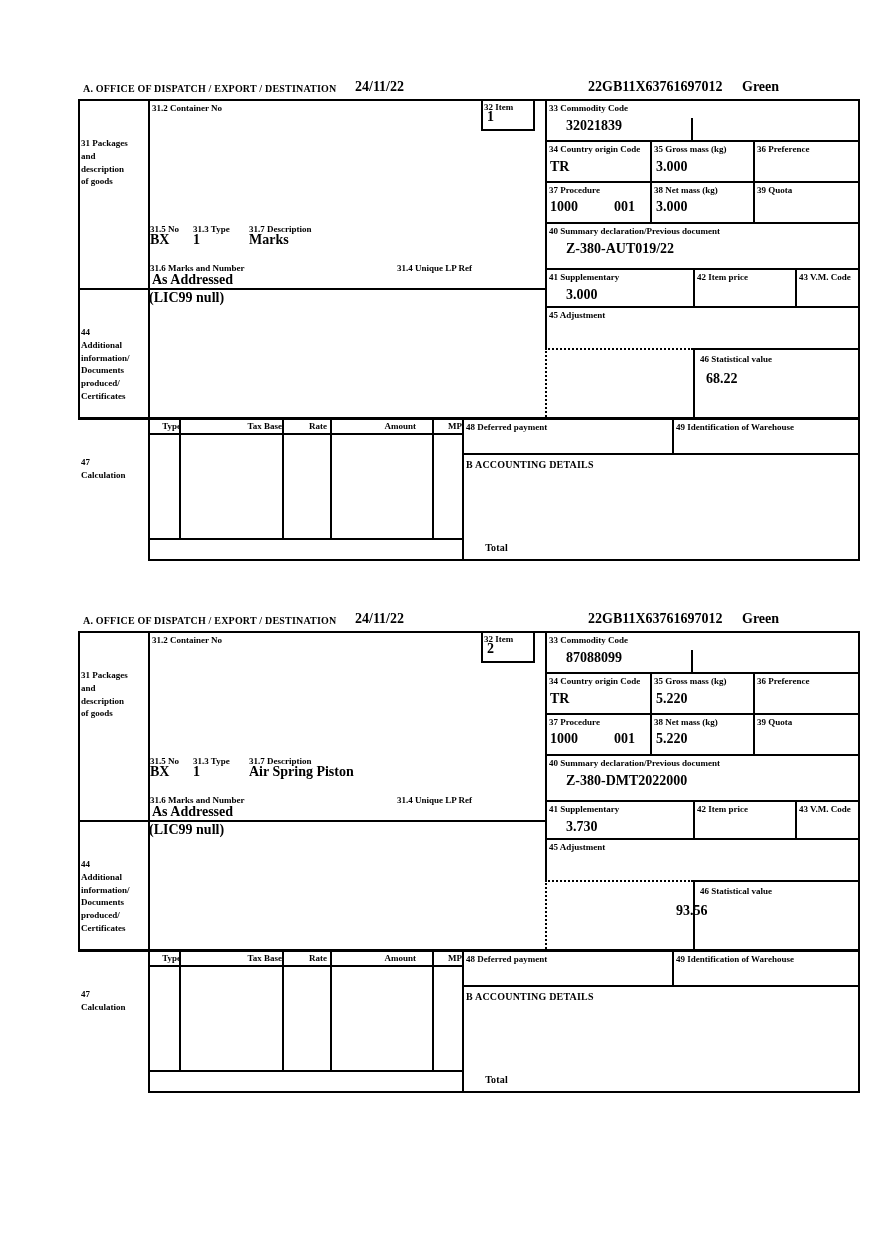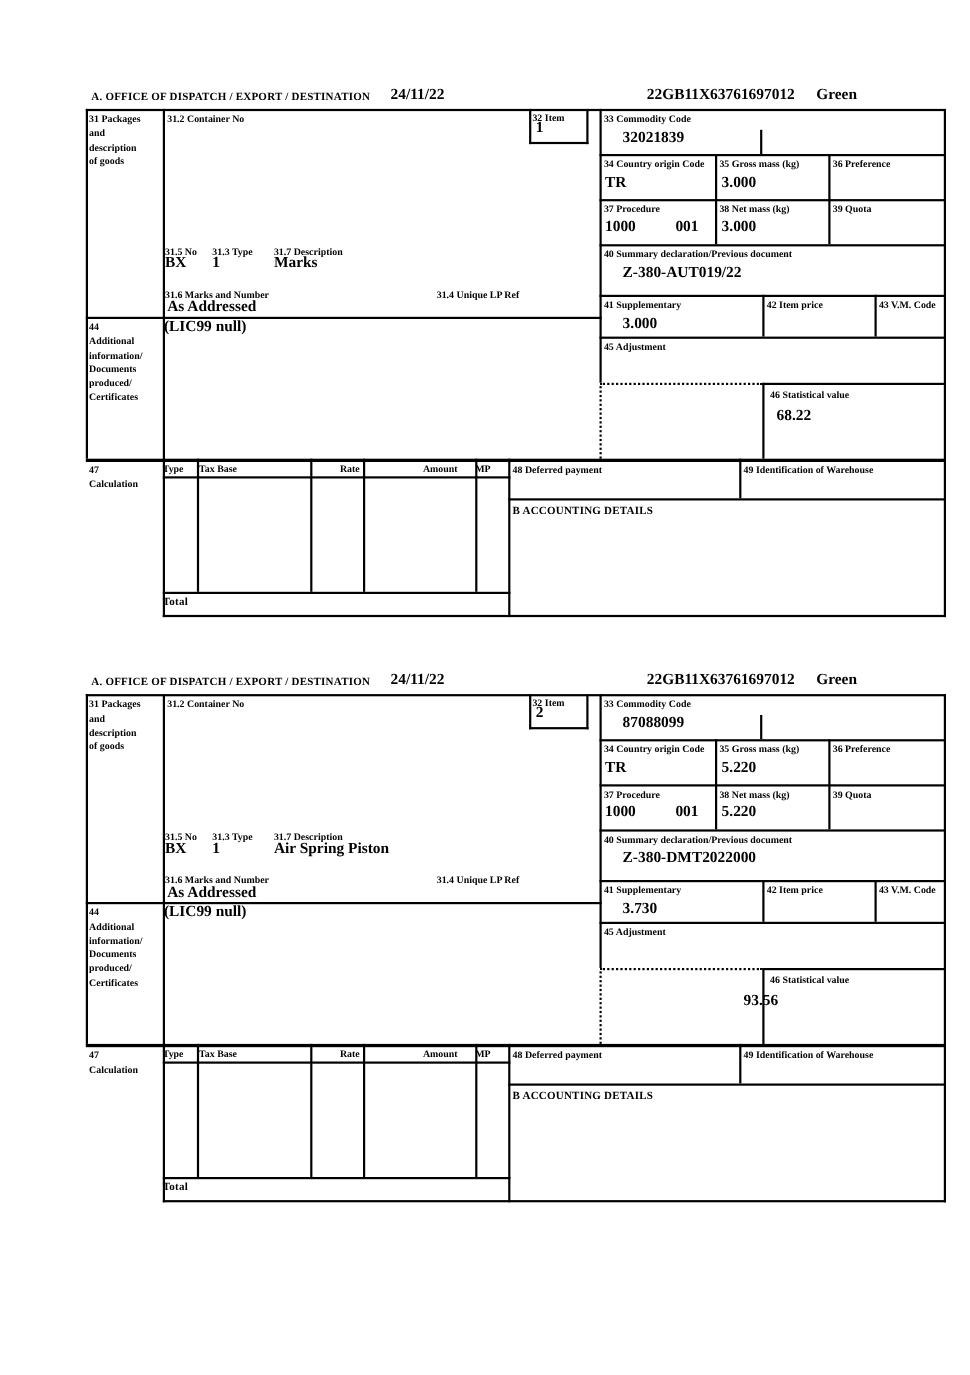--- a/index.html
+++ b/index.html
@@ -8,22 +8,22 @@
   .block{position:absolute;left:0;width:882px;height:532px;}
   .block.b0{top:78px;}
   .block.b1{top:610px;}
   .ln{position:absolute;background:#000;}
   .dv{position:absolute;width:0;border-left:2px dotted #000;}
   .dh{position:absolute;height:0;border-top:2px dotted #000;}
   .t{position:absolute;color:#000;font-weight:bold;white-space:nowrap;line-height:1.12;}
   .lbl{font-size:9px;}
   .val{font-size:14px;}
   .hdr{font-size:10px;letter-spacing:.2px;}
-  .pre{white-space:pre-line;line-height:12.8px;}
-  .ctr{text-align:left;}
+  .pre{white-space:pre-line;line-height:12.8px;margin-top:35px;}
+  .ctr{text-align:right;}
   .rt{text-align:right;}
   .und{}
 </style>
 </head>
 <body>
 
 <div id="page">
   <section class="block b0">
 
     <div class="t hdr" style="left:83px;top:5px;">A.  OFFICE OF DISPATCH / EXPORT / DESTINATION</div>

